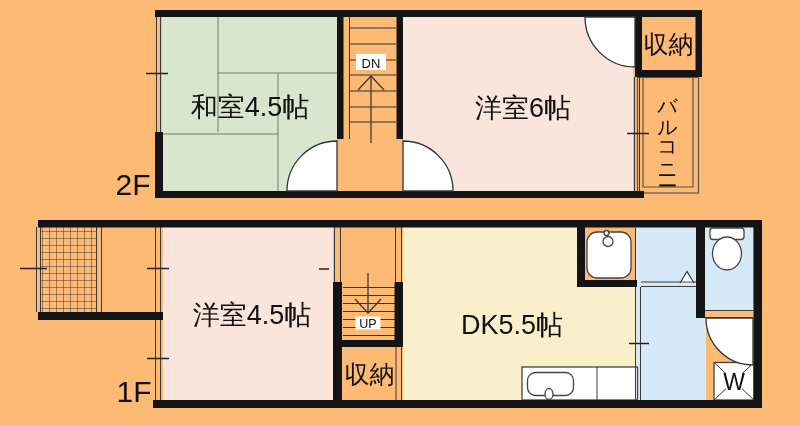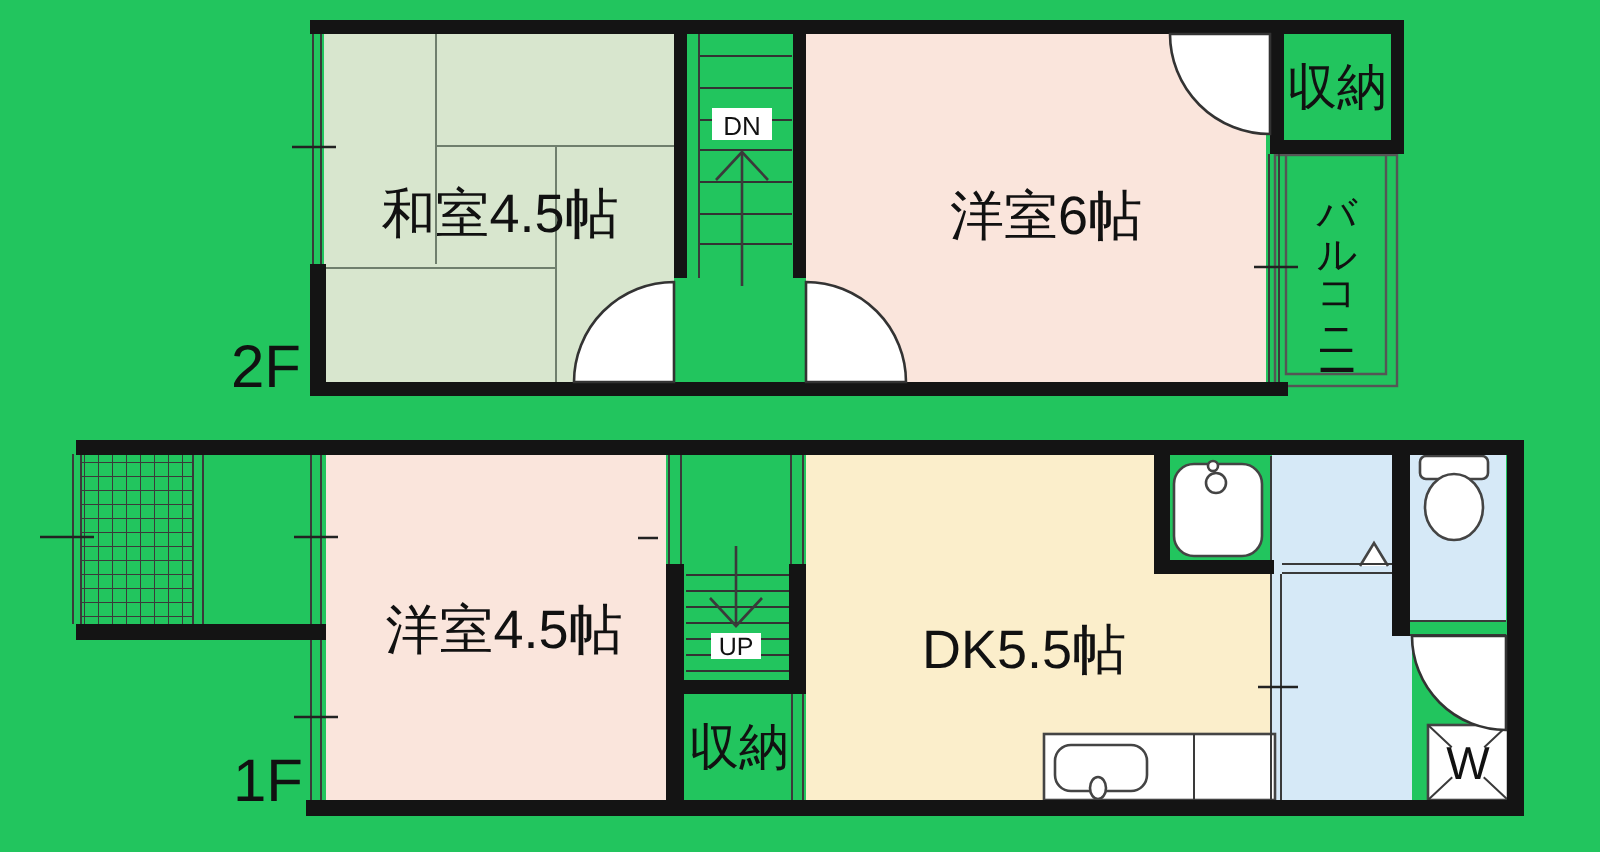--- a/index.html
+++ b/index.html
@@ -1,16 +1,16 @@
 <!DOCTYPE html>
 <html><head>
 <meta charset="utf-8">
 <style>
   html,body{margin:0;padding:0;background:#fff;}
-  .stage{position:relative;width:800px;height:426px;background:#22c55e;overflow:hidden;}
+  .stage{position:relative;width:800px;height:426px;background:#fdba74;overflow:hidden;}
   svg{position:absolute;left:0;top:0;}
   svg text{font-family:"Liberation Sans","DejaVu Sans",sans-serif;fill:#111;
            text-anchor:middle;dominant-baseline:central;}
   .thin{stroke:#3a3a3a;stroke-width:1;fill:none;}
   .thin2{stroke:#3a3a3a;stroke-width:1.3;fill:none;}
   .tread{stroke:#333;stroke-width:1;fill:none;}
   .tatami{stroke:#6f7f6d;stroke-width:1;fill:none;}
   .fix{stroke:#444;stroke-width:1.3;fill:#fff;}
   .arc{stroke:#333;stroke-width:1.3;fill:#fff;}
   .tick{stroke:#222;stroke-width:1.3;fill:none;}

